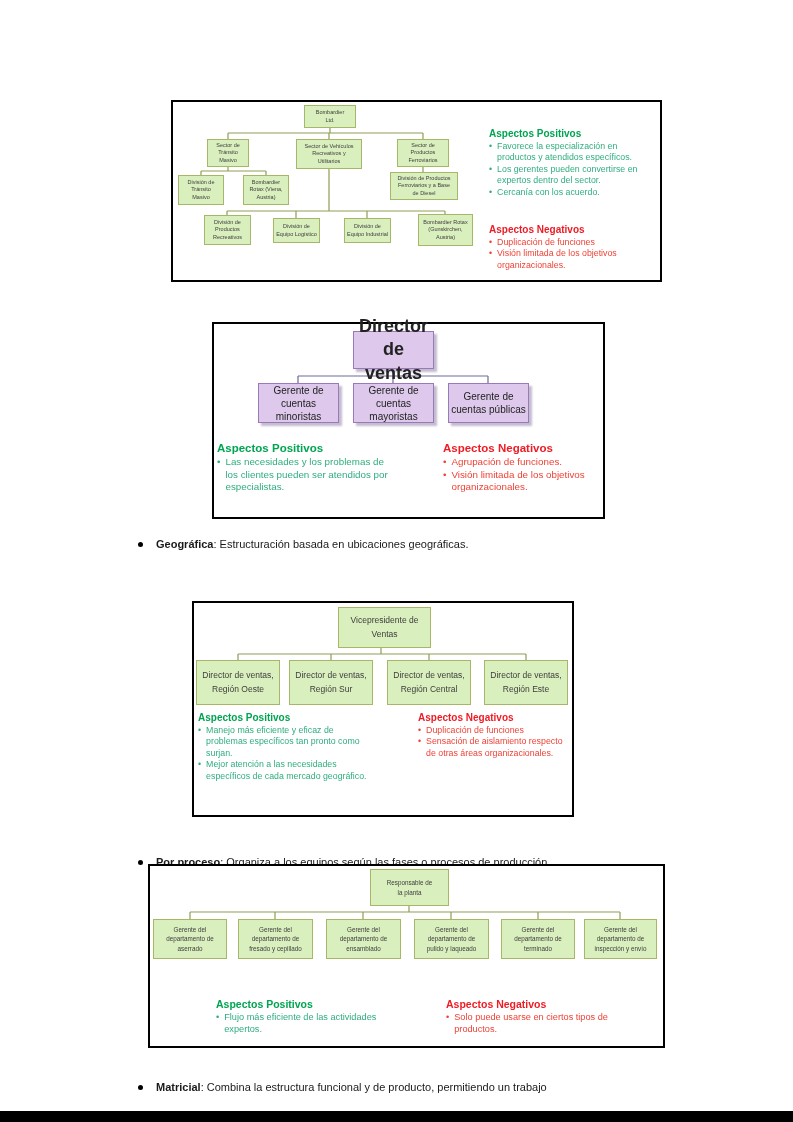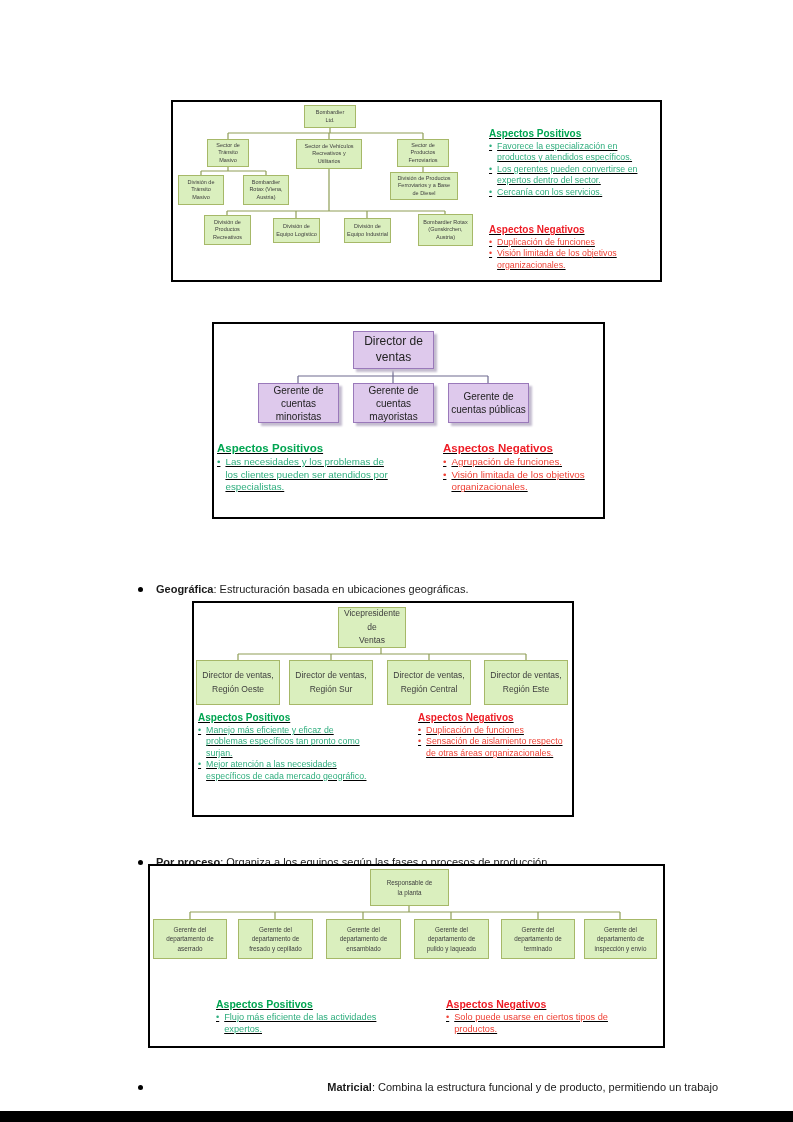--- a/index.html
+++ b/index.html
@@ -12,34 +12,34 @@
   .conn path{fill:none;stroke-width:1.2px;}
   .green-conn path{stroke:var(--green-connector);}
   .purple-conn path{stroke:var(--purple-connector);}
   .node{
     position:absolute;display:flex;align-items:center;justify-content:center;
     text-align:center;white-space:pre-line;box-sizing:border-box;padding:1px;
   }
   .node.green{background:var(--green-node-fill);border:1px solid var(--green-node-border);color:#3d3d3d;}
   .node.purple{background:var(--purple-node-fill);border:1px solid var(--purple-node-border);color:#222;
     box-shadow:3px 3px 2px #c4bccf;}
-  .asp{position:absolute;text-decoration:underline;}
+  .asp{position:absolute;}
   .asp h4{margin:0 0 2px 0;font-weight:bold;}
   .asp ul{list-style:none;margin:0;padding:0;}
   .asp li{display:flex;gap:5px;line-height:1.3;}
   .asp .mark{flex:0 0 auto;}
   .asp.pos h4{color:var(--positive-title);}
   .asp.pos li{color:var(--positive-text);}
   .asp.neg h4{color:var(--negative-title);}
   .asp.neg li{color:var(--negative-text);}
   .c1 .node{font-size:5.5px;line-height:1.35;}
   .c1 .asp h4{font-size:10px;}
   .c1 .asp li{font-size:8.8px;}
   .c2 .node{font-size:10px;line-height:1.3;}
-  .c2 .node.root{font-size:12px;}
+  .c2 .node.root{font-size:18px;font-weight:bold;}
   .c2 .asp h4{font-size:11.5px;}
   .c2 .asp li{font-size:9.8px;}
   .c3 .node{font-size:8.5px;line-height:1.6;}
   .c3 .asp h4{font-size:10px;}
   .c3 .asp li{font-size:8.8px;}
   .c4 .node{font-size:6.3px;line-height:1.5;}
   .c4 .asp h4{font-size:10.5px;}
   .c4 .asp li{font-size:9.2px;}
   .bullet{position:absolute;left:138px;display:flex;gap:13px;width:580px;
     font-size:11px;color:var(--body-text);}
@@ -97,21 +97,21 @@
         <li>
             <span class="mark">•</span>
             <span>Favorece la especialización en productos y atendidos específicos.</span>
           </li>
         <li>
             <span class="mark">•</span>
             <span>Los gerentes pueden convertirse en expertos dentro del sector.</span>
           </li>
         <li>
             <span class="mark">•</span>
-            <span>Cercanía con los servicios.</span>
+            <span>Cercanía con los acuerdo.</span>
           </li>
       </ul>
     </div>
     <div class="asp neg" style="left:316px;top:122px;width:164px;">
       <h4>Aspectos Negativos</h4>
       <ul>
         <li>
             <span class="mark">•</span>
             <span>Duplicación de funciones</span>
           </li>
@@ -155,30 +155,30 @@
             <span>Agrupación de funciones.</span>
           </li>
         <li>
             <span class="mark">•</span>
             <span>Visión limitada de los objetivos organizacionales.</span>
           </li>
       </ul>
     </div>
   </div>
 
-  <div class="bullet" style="top:582px;text-align:center;">
+  <div class="bullet" style="top:537px;text-align:center;">
     <span class="dot"></span>
     <p><b>Geográfica</b><span>: Estructuración basada en ubicaciones geográficas.</span></p>
   </div>
 
   <div class="chart c3" style="left:192px;top:601px;width:378px;height:212px;">
     <svg class="conn green-conn" width="374" height="208" viewBox="0 0 374 208">
       <path d="M187,45 L187,51 M44,51 L332,51 M44,51 L44,57 M137,51 L137,57 M235,51 L235,57 M332,51 L332,57"></path>
     </svg>
-    <div class="node green root" style="left:144px;top:4px;width:68px;height:41px;">Vicepresidente de
+    <div class="node green root" style="left:144px;top:4px;width:93px;height:41px;">Vicepresidente de
 Ventas</div>
     <div class="node green" style="left:2px;top:57px;width:84px;height:45px;">Director de ventas,
 Región Oeste</div>
     <div class="node green" style="left:95px;top:57px;width:84px;height:45px;">Director de ventas,
 Región Sur</div>
     <div class="node green" style="left:193px;top:57px;width:84px;height:45px;">Director de ventas,
 Región Central</div>
     <div class="node green" style="left:290px;top:57px;width:84px;height:45px;">Director de ventas,
 Región Este</div>
 
@@ -253,20 +253,20 @@
       <h4>Aspectos Negativos</h4>
       <ul>
         <li>
             <span class="mark">•</span>
             <span>Solo puede usarse en ciertos tipos de productos.</span>
           </li>
       </ul>
     </div>
   </div>
 
-  <div class="bullet" style="top:1080px;justify-content:space-between;">
+  <div class="bullet" style="top:1080px;">
     <span class="dot"></span>
     <p><b>Matricial</b><span>: Combina la estructura funcional y de producto, permitiendo un trabajo</span></p>
   </div>
 
   <div class="footer-bar" style="top:1111px;height:11px;"></div>
 
 </div>
 
 </body></html>

